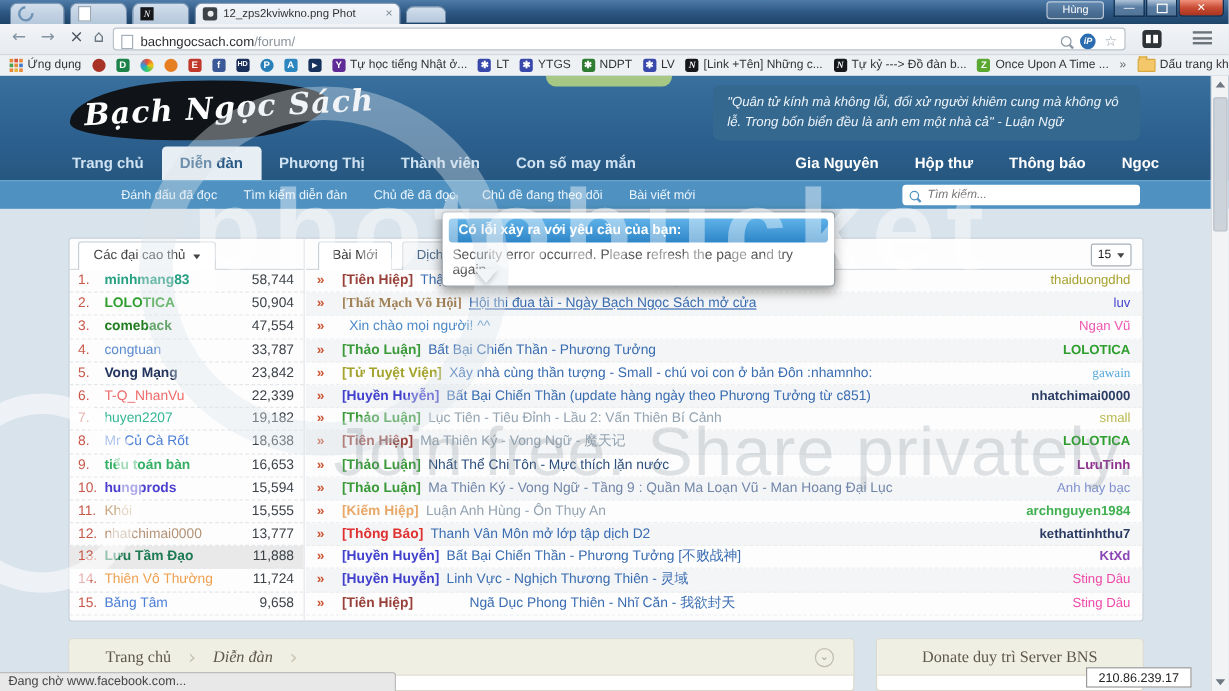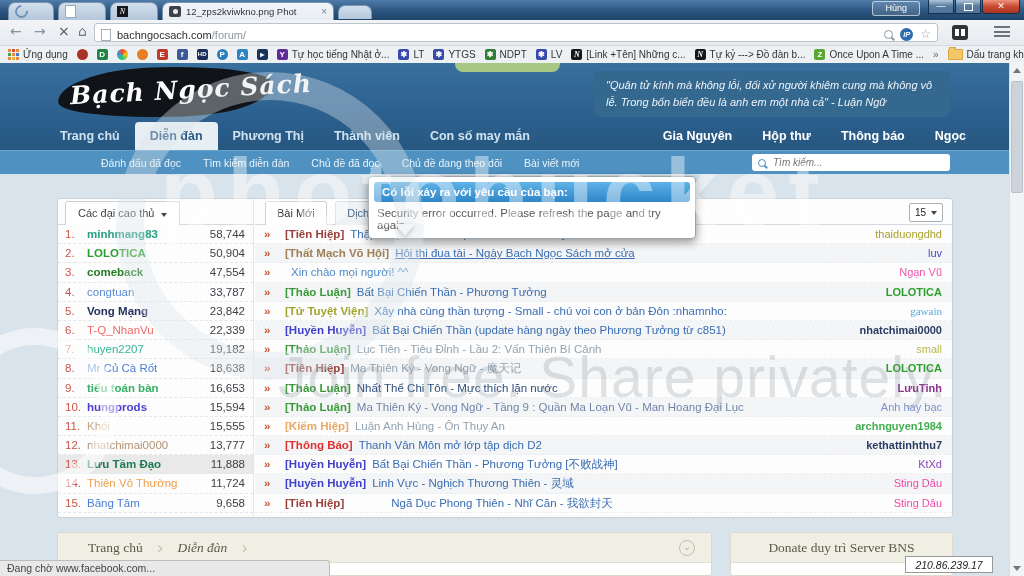--- a/index.html
+++ b/index.html
@@ -155,21 +155,21 @@
   #greentab{position:absolute;left:455px;top:63px;width:105px;height:9px;background:#a6c884;border-radius:0 0 8px 8px;}
   #scrollbar{position:absolute;right:0;top:63px;width:15px;height:513px;background:#f1f3f5;border-left:1px solid #dadde1;box-sizing:border-box;z-index:55;}
   .sb-btn{position:absolute;left:0;width:100%;height:15px;display:flex;align-items:center;justify-content:center;}
   .tri-up-s{width:0;height:0;border-left:4px solid transparent;border-right:4px solid transparent;border-bottom:5px solid #6f7880;}
   .tri-down-s{width:0;height:0;border-left:4px solid transparent;border-right:4px solid transparent;border-top:5px solid #6f7880;}
   #sb-thumb{position:absolute;left:1px;top:18px;width:12px;height:112px;background:#ccd3da;border:1px solid #b8c0c8;border-radius:2px;box-sizing:border-box;}
   #statusbar{position:absolute;left:0;bottom:0;width:330px;height:16px;background:#e8e8e8;
     border:1px solid #bdbdbd;border-left:none;border-bottom:none;border-radius:0 3px 0 0;
     font-size:10.5px;color:#444;line-height:15px;padding-left:7px;box-sizing:border-box;z-index:56;}
   #iptip{position:absolute;left:905px;top:556px;width:88px;height:17px;background:#fff;border:1px solid #999;
-    font-size:10.5px;color:#222;text-align:center;line-height:16px;box-sizing:border-box;z-index:56;font-style:italic;}
+    font-size:10.5px;color:#222;text-align:center;line-height:16px;box-sizing:border-box;z-index:56;}
 
   
   .wm{pointer-events:none;z-index:40;}
   #wm-ring1{position:absolute;left:116px;top:72px;width:252px;height:252px;border-radius:50%;
     border:28px solid rgba(222,229,235,.38);}
   #wm-ring2{position:absolute;left:-48px;top:328px;width:132px;height:132px;border-radius:50%;
     border:17px solid rgba(255,255,255,.55);}
   #wm-brand{position:absolute;left:160px;top:138px;font-size:95px;font-weight:bold;letter-spacing:9px;
     color:rgba(255,255,255,.42);white-space:nowrap;}
   #wm-tagline{position:absolute;left:278px;top:344px;font-size:57px;letter-spacing:1px;
@@ -416,32 +416,32 @@
         <span class="ftab active">Bài Mới</span>
         <span class="ftab">Dịch</span>
         <span class="ftab">Conv</span>
       </div>
       <div id="pagesize">
         <span>15</span>
           <span class="tri-down"></span>
       </div>
       <div id="th-rows">
         <div class="th-row"><span class="th-arrow">»</span><span class="th-tag" style="color: rgb(152, 64, 58);">[Tiên Hiệp]</span><span class="th-title" style="color: rgb(58, 109, 178);">Thập Kiếp Tu Tiên - Vạn Diên - Tu tiên huyền bí</span><span class="th-user" style="color: rgb(168, 162, 46); font-weight: normal;">thaiduongdhd</span></div>
-        <div class="th-row"><span class="th-arrow">»</span><span class="th-tag" style="color: rgb(160, 128, 85);">[Thất Mạch Võ Hội]</span><span class="th-title u" style="color: rgb(58, 109, 178);">Hội thi đua tài - Ngày Bạch Ngọc Sách mở cửa</span><span class="th-user" style="color: rgb(70, 70, 204); font-weight: normal;">luv</span></div>
+        <div class="th-row"><span class="th-arrow">»</span><span class="th-tag" style="color: rgb(160, 128, 85); font-family: Liberation Serif, serif;">[Thất Mạch Võ Hội]</span><span class="th-title u" style="color: rgb(58, 109, 178);">Hội thi đua tài - Ngày Bạch Ngọc Sách mở cửa</span><span class="th-user" style="color: rgb(70, 70, 204); font-weight: normal;">luv</span></div>
         <div class="th-row"><span class="th-arrow">»</span><span class="th-tag" style="color: rgb(58, 109, 178);"></span><span class="th-title" style="color: rgb(78, 138, 200);">Xin chào mọi người! ^^</span><span class="th-user" style="color: rgb(239, 85, 176); font-weight: normal;">Ngạn Vũ</span></div>
         <div class="th-row"><span class="th-arrow">»</span><span class="th-tag" style="color: rgb(58, 154, 58);">[Thảo Luận]</span><span class="th-title" style="color: rgb(58, 109, 178);">Bất Bại Chiến Thần - Phương Tưởng</span><span class="th-user" style="color: rgb(46, 158, 46); font-weight: bold;">LOLOTICA</span></div>
         <div class="th-row"><span class="th-arrow">»</span><span class="th-tag" style="color: rgb(163, 163, 46);">[Tử Tuyệt Viện]</span><span class="th-title" style="color: rgb(58, 109, 178);">Xây nhà cùng thần tượng - Small - chú voi con ở bản Đôn :nhamnho:</span><span class="th-user" style="color: rgb(88, 170, 220); font-weight: normal; font-family: Liberation Serif, serif;">gawain</span></div>
         <div class="th-row"><span class="th-arrow">»</span><span class="th-tag" style="color: rgb(64, 64, 204);">[Huyền Huyễn]</span><span class="th-title" style="color: rgb(58, 109, 178);">Bất Bại Chiến Thần (update hàng ngày theo Phương Tưởng từ c851)</span><span class="th-user" style="color: rgb(43, 60, 100); font-weight: bold;">nhatchimai0000</span></div>
         <div class="th-row"><span class="th-arrow">»</span><span class="th-tag" style="color: rgb(58, 154, 58);">[Thảo Luận]</span><span class="th-title" style="color: rgb(147, 163, 177);">Lục Tiên - Tiêu Đỉnh - Lầu 2: Vấn Thiên Bí Cảnh</span><span class="th-user" style="color: rgb(185, 185, 78); font-weight: normal;">small</span></div>
         <div class="th-row"><span class="th-arrow">»</span><span class="th-tag" style="color: rgb(152, 64, 58);">[Tiên Hiệp]</span><span class="th-title" style="color: rgb(147, 163, 177);">Ma Thiên Ký - Vong Ngữ - 魔天记</span><span class="th-user" style="color: rgb(46, 158, 46); font-weight: bold;">LOLOTICA</span></div>
         <div class="th-row"><span class="th-arrow">»</span><span class="th-tag" style="color: rgb(58, 154, 58);">[Thảo Luận]</span><span class="th-title" style="color: rgb(44, 79, 124);">Nhất Thể Chi Tôn - Mực thích lặn nước</span><span class="th-user" style="color: rgb(142, 47, 142); font-weight: bold;">LưuTinh</span></div>
         <div class="th-row"><span class="th-arrow">»</span><span class="th-tag" style="color: rgb(58, 154, 58);">[Thảo Luận]</span><span class="th-title" style="color: rgb(113, 134, 169);">Ma Thiên Ký - Vong Ngữ - Tầng 9 : Quần Ma Loạn Vũ - Man Hoang Đại Lục</span><span class="th-user" style="color: rgb(125, 143, 208); font-weight: normal;">Anh hay bạc</span></div>
         <div class="th-row"><span class="th-arrow">»</span><span class="th-tag" style="color: rgb(232, 168, 104);">[Kiếm Hiệp]</span><span class="th-title" style="color: rgb(147, 163, 177);">Luận Anh Hùng - Ôn Thụy An</span><span class="th-user" style="color: rgb(63, 175, 79); font-weight: bold;">archnguyen1984</span></div>
         <div class="th-row"><span class="th-arrow">»</span><span class="th-tag" style="color: rgb(224, 48, 48);">[Thông Báo]</span><span class="th-title" style="color: rgb(58, 109, 178);">Thanh Vân Môn mở lớp tập dịch D2</span><span class="th-user" style="color: rgb(43, 60, 100); font-weight: bold;">kethattinhthu7</span></div>
-        <div class="th-row"><span class="th-arrow">»</span><span class="th-tag" style="color: rgb(64, 64, 204);">[Huyền Huyễn]</span><span class="th-title" style="color: rgb(58, 109, 178);">Bất Bại Chiến Thần - Phương Tưởng [不败战神]</span><span class="th-user" style="color: rgb(138, 70, 180); font-weight: normal;">KtXd</span></div>
+        <div class="th-row"><span class="th-arrow">»</span><span class="th-tag" style="color: rgb(64, 64, 204);">[Huyền Huyễn]</span><span class="th-title" style="color: rgb(58, 109, 178);">Bất Bại Chiến Thần - Phương Tưởng [不败战神]</span><span class="th-user" style="color: rgb(138, 70, 180); font-weight: bold;">KtXd</span></div>
         <div class="th-row"><span class="th-arrow">»</span><span class="th-tag" style="color: rgb(64, 64, 204);">[Huyền Huyễn]</span><span class="th-title" style="color: rgb(58, 109, 178);">Linh Vực - Nghịch Thương Thiên - 灵域</span><span class="th-user" style="color: rgb(240, 73, 168); font-weight: normal;">Sting Dâu</span></div>
         <div class="th-row"><span class="th-arrow">»</span><span class="th-tag" style="color: rgb(152, 64, 58);">[Tiên Hiệp]</span><span class="th-title" style="color: rgb(58, 109, 178); margin-left: 41px;">Ngã Dục Phong Thiên - Nhĩ Căn - 我欲封天</span><span class="th-user" style="color: rgb(240, 73, 168); font-weight: normal;">Sting Dâu</span></div>
       </div>
     </div>
   </div>
 
   <div class="beigebox" id="breadcrumb">
     <div class="beigehead">
       <span class="crumb">Trang chủ</span>
       <span class="crumb-sep">›</span>

